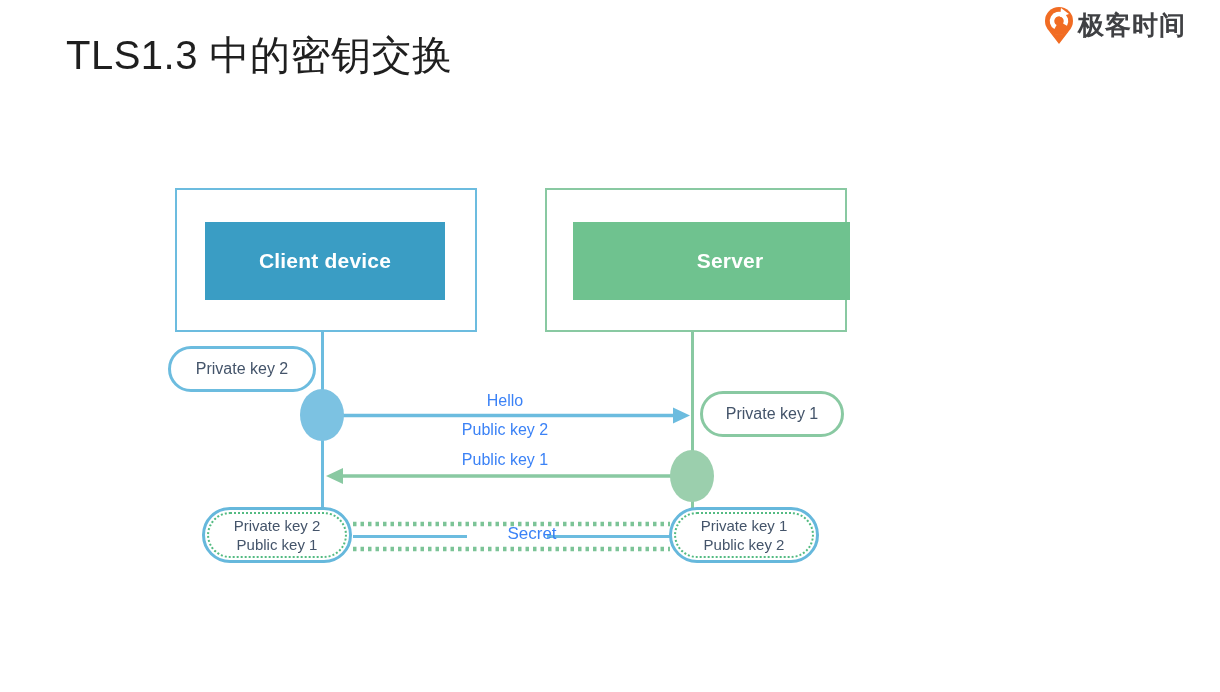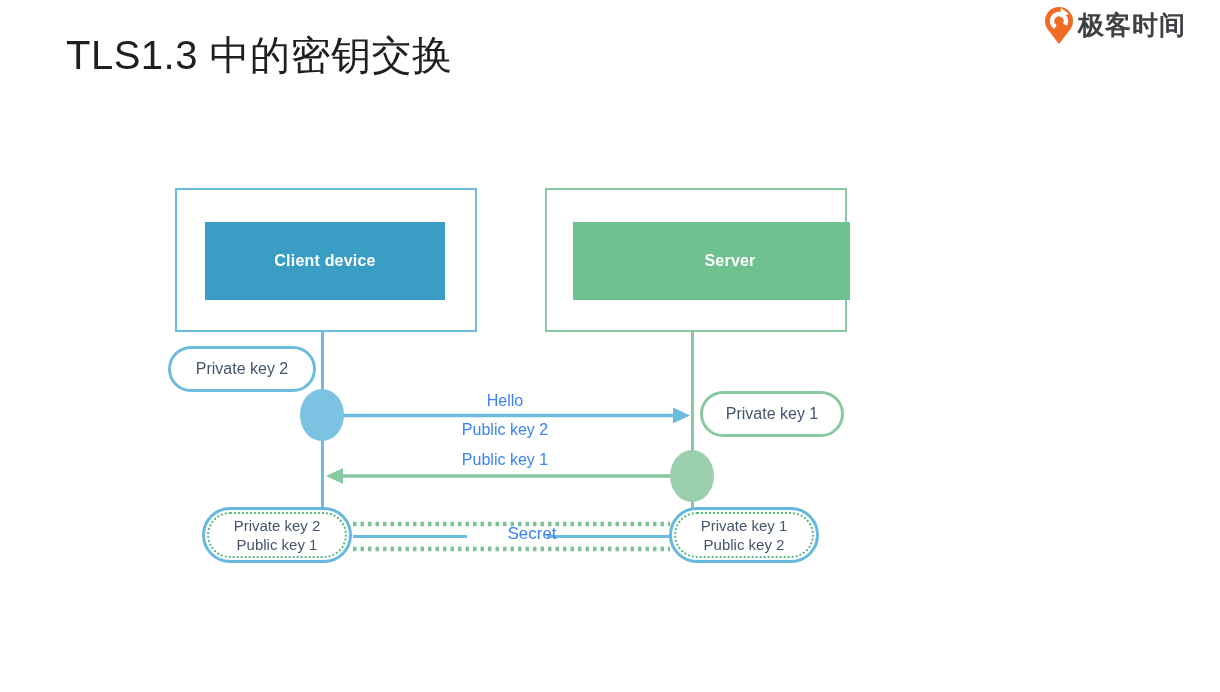--- a/index.html
+++ b/index.html
@@ -21,21 +21,21 @@
 
   
   .wires{position:absolute;left:0;top:0;width:1220px;height:692px;pointer-events:none;}
 
   
   .actor-outer{position:absolute;background:#ffffff;box-sizing:border-box;}
   .client-outer{left:175px;top:188px;width:302px;height:144px;border:2px solid #6cbcdf;}
   .server-outer{left:545px;top:188px;width:302px;height:144px;border:2px solid #89c9a2;}
   .actor-inner{
     position:absolute;width:240px;height:78px;display:flex;align-items:center;justify-content:center;
-    color:#ffffff;font-weight:700;font-size:16px;letter-spacing:0.2px;
+    color:#ffffff;font-weight:700;font-size:21px;letter-spacing:0.2px;
   }
   .client-inner{left:205px;top:222px;background:#3a9dc4;}
   .server-inner{left:573px;top:222px;background:#6fc28f;padding-left:37px;}
 
   
   .key-pill{
     position:absolute;box-sizing:border-box;background:#ffffff;border-radius:24px;
     display:flex;align-items:center;justify-content:center;
     font-size:16px;color:#44546a;
   }

